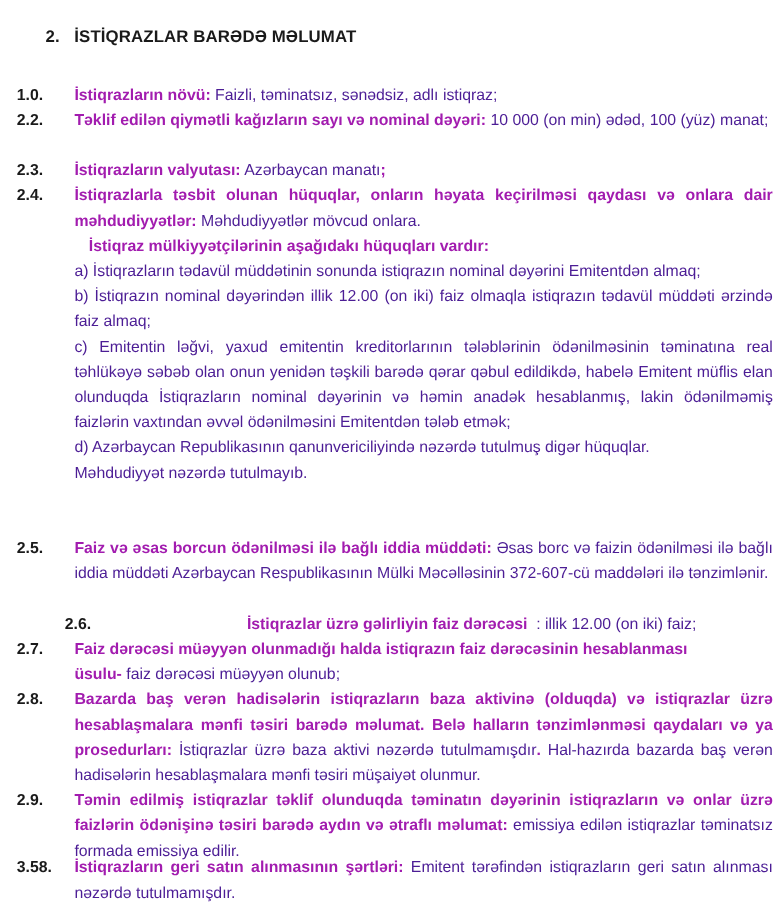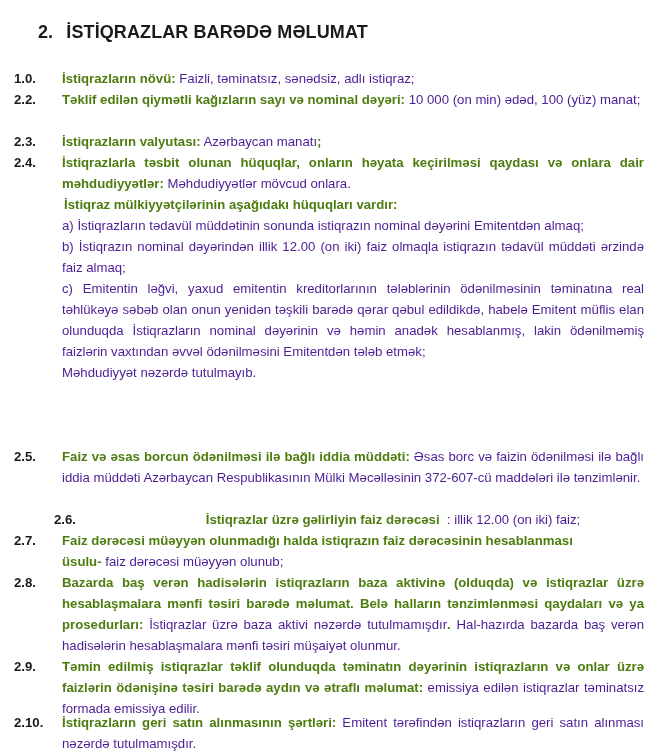--- a/index.html
+++ b/index.html
@@ -3,29 +3,29 @@
 <meta charset="utf-8">
 <style>
   html, body { margin:0; padding:0; background:#ffffff; }
   body {
     width:653px; height:755px; overflow:hidden; position:relative;
     font-family:"Liberation Sans", "DejaVu Sans", sans-serif;
     color:#1a1a1a; font-size:13.2px;
   }
   .heading {
     position:absolute; left:38px; top:22px;
-    font-weight:bold; font-size:18px; letter-spacing:0.1px;
+    font-weight:bold; font-size:14px; letter-spacing:0.1px;
   }
   .heading .num { margin-right:8px; }
   .item { position:absolute; left:14px; width:630px; line-height:21px; }
   .item .no {
     position:absolute; left:0; top:0; font-weight:bold; width:48px;
   }
   .item .body { margin-left:48px; text-align:justify; }
-  .b { font-weight:bold; color:#4d7c0f; }
+  .b { font-weight:bold; color:#a21caf; }
   .r { color:#4c1d95; }
   .sub { margin-left:48px; line-height:21px; text-align:justify; }
   .sub p { margin:0; }
 </style>
 </head>
 <body>
 
 <div class="heading">
   <span class="num">2.</span>
   <span>İSTİQRAZLAR BARƏDƏ MƏLUMAT</span>
@@ -43,24 +43,25 @@
 
 <div class="item" style="top:131px;">
   <span class="no">2.3.</span>
   <div class="body"><span class="b">İstiqrazların valyutası:</span><span class="r"> Azərbaycan manatı</span><span class="b">;</span></div>
 </div>
 
 <div class="item" style="top:152px;">
   <span class="no">2.4.</span>
   <div class="body"><span class="b">İstiqrazlarla təsbit olunan hüquqlar, onların həyata keçirilməsi qaydası və onlara dair məhdudiyyətlər:</span><span class="r"> Məhdudiyyətlər mövcud onlara.</span></div>
   <div class="sub">
-    <p class="b" style="margin-left:2px;">İstiqraz mülkiyyətçilərinin aşağıdakı hüquqları vardır:</p>
+    <p class="b" style="margin-left:12px;">İstiqraz mülkiyyətçilərinin aşağıdakı hüquqları vardır:</p>
     <p class="r">a) İstiqrazların tədavül müddətinin sonunda istiqrazın nominal dəyərini Emitentdən almaq;</p>
     <p class="r">b) İstiqrazın nominal dəyərindən illik 12.00 (on iki) faiz olmaqla istiqrazın tədavül müddəti ərzində faiz almaq;</p>
     <p class="r">c) Emitentin ləğvi, yaxud emitentin kreditorlarının tələblərinin ödənilməsinin təminatına real təhlükəyə səbəb olan onun yenidən təşkili barədə qərar qəbul edildikdə, habelə Emitent müflis elan olunduqda İstiqrazların nominal dəyərinin və həmin anadək hesablanmış, lakin ödənilməmiş faizlərin vaxtından əvvəl ödənilməsini Emitentdən tələb etmək;</p>
+    <p class="r">d) Azərbaycan Republikasının qanunvericiliyində nəzərdə tutulmuş digər hüquqlar.</p>
     <p class="r">Məhdudiyyət nəzərdə tutulmayıb.</p>
   </div>
 </div>
 
 <div class="item" style="top:446px;">
   <span class="no">2.5.</span>
   <div class="body"><span class="b">Faiz və əsas borcun ödənilməsi ilə bağlı iddia müddəti:</span><span class="r"> Əsas borc və faizin ödənilməsi ilə bağlı iddia müddəti Azərbaycan Respublikasının Mülki Məcəlləsinin 372-607-cü maddələri ilə tənzimlənir.</span></div>
 </div>
 
 <div class="item" style="top:509px;margin-left:40px;">
@@ -77,15 +78,15 @@
   <span class="no">2.8.</span>
   <div class="body"><span class="b">Bazarda baş verən hadisələrin istiqrazların baza aktivinə (olduqda) və istiqrazlar üzrə hesablaşmalara mənfi təsiri barədə məlumat. Belə halların tənzimlənməsi qaydaları və ya prosedurları:</span><span class="r"> İstiqrazlar üzrə baza aktivi nəzərdə tutulmamışdır</span><span class="b">.</span><span class="r"> Hal-hazırda bazarda baş verən hadisələrin hesablaşmalara mənfi təsiri müşaiyət olunmur.</span></div>
 </div>
 
 <div class="item" style="top:656px;">
   <span class="no">2.9.</span>
   <div class="body"><span class="b">Təmin edilmiş istiqrazlar təklif olunduqda təminatın dəyərinin istiqrazların və onlar üzrə faizlərin ödənişinə təsiri barədə aydın və ətraflı məlumat:</span><span class="r">  emissiya edilən istiqrazlar təminatsız formada emissiya edilir.</span></div>
 </div>
 
 <div class="item" style="top:712px;">
-  <span class="no">2.10.</span>
+  <span class="no">3.58.</span>
   <div class="body"><span class="b">İstiqrazların geri satın alınmasının şərtləri:</span><span class="r"> Emitent tərəfindən istiqrazların geri satın alınması nəzərdə tutulmamışdır.</span></div>
 </div>
 
 </body></html>

